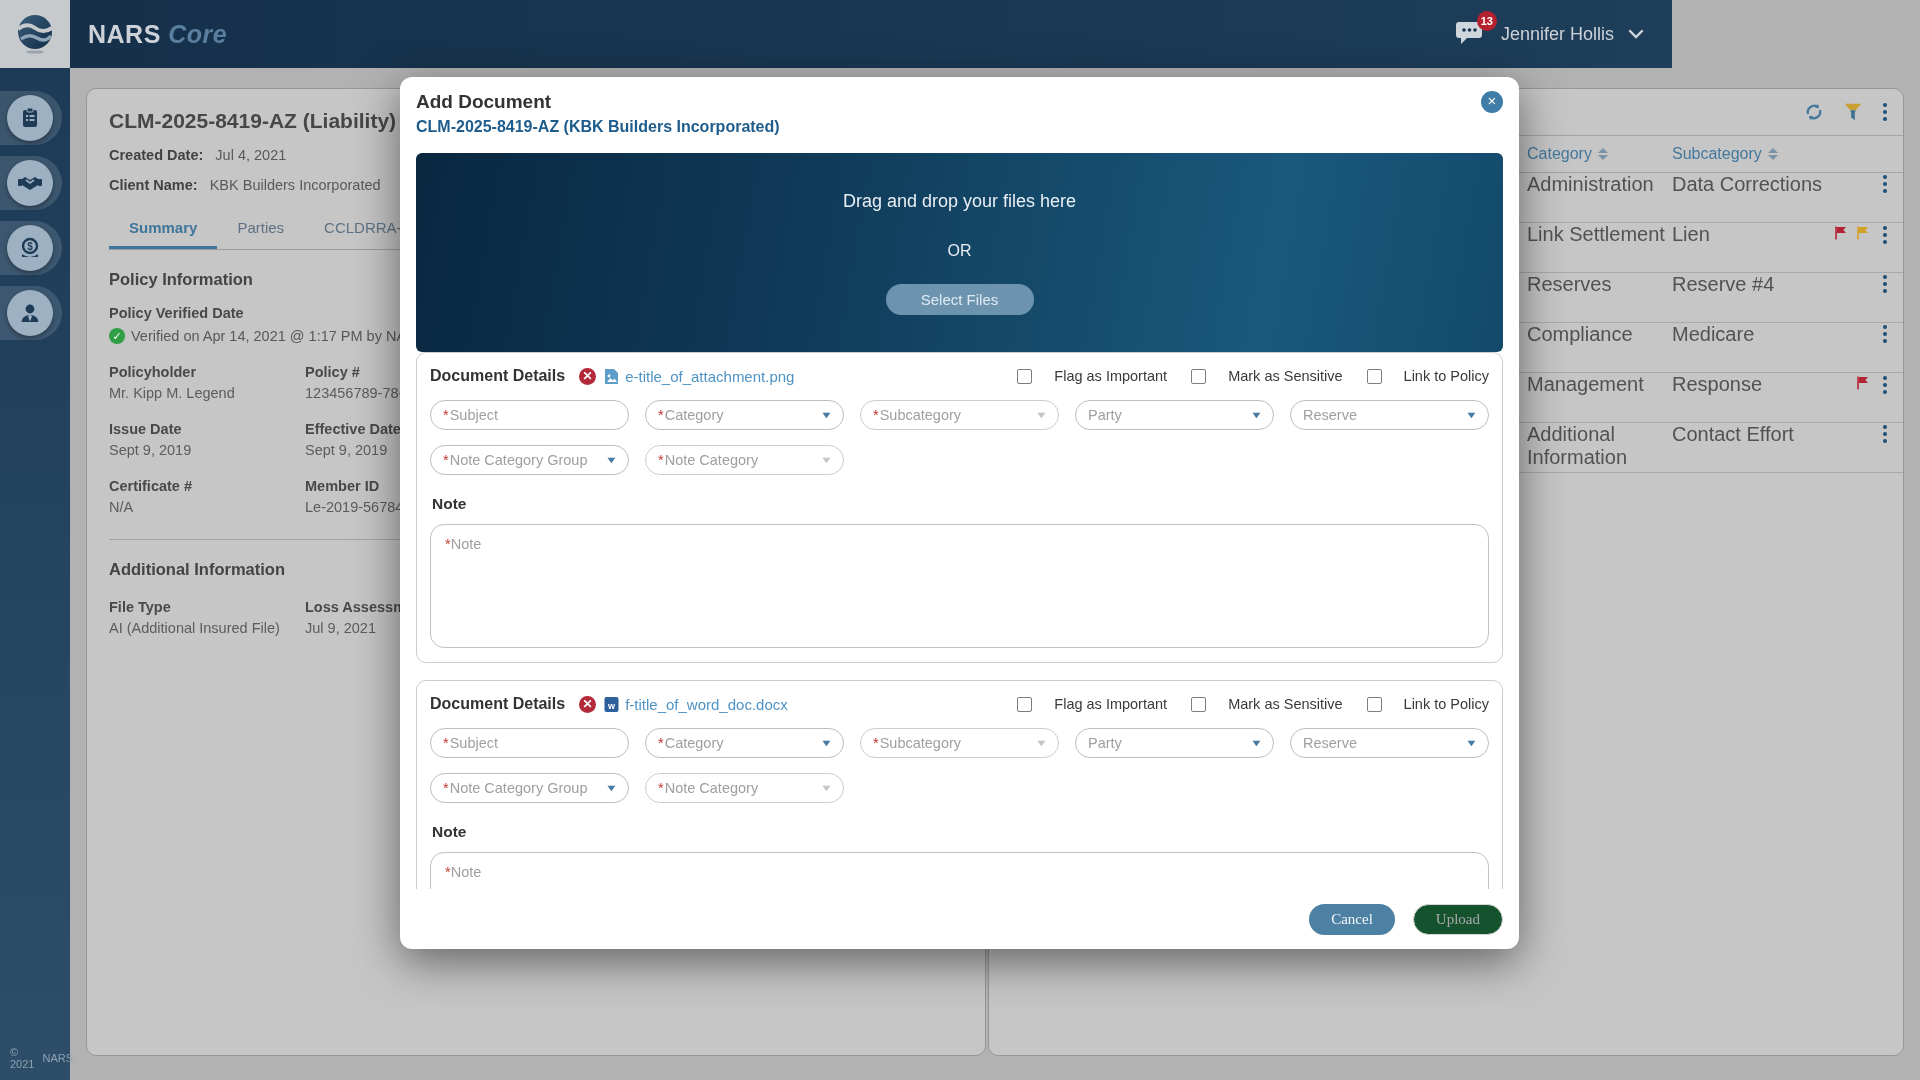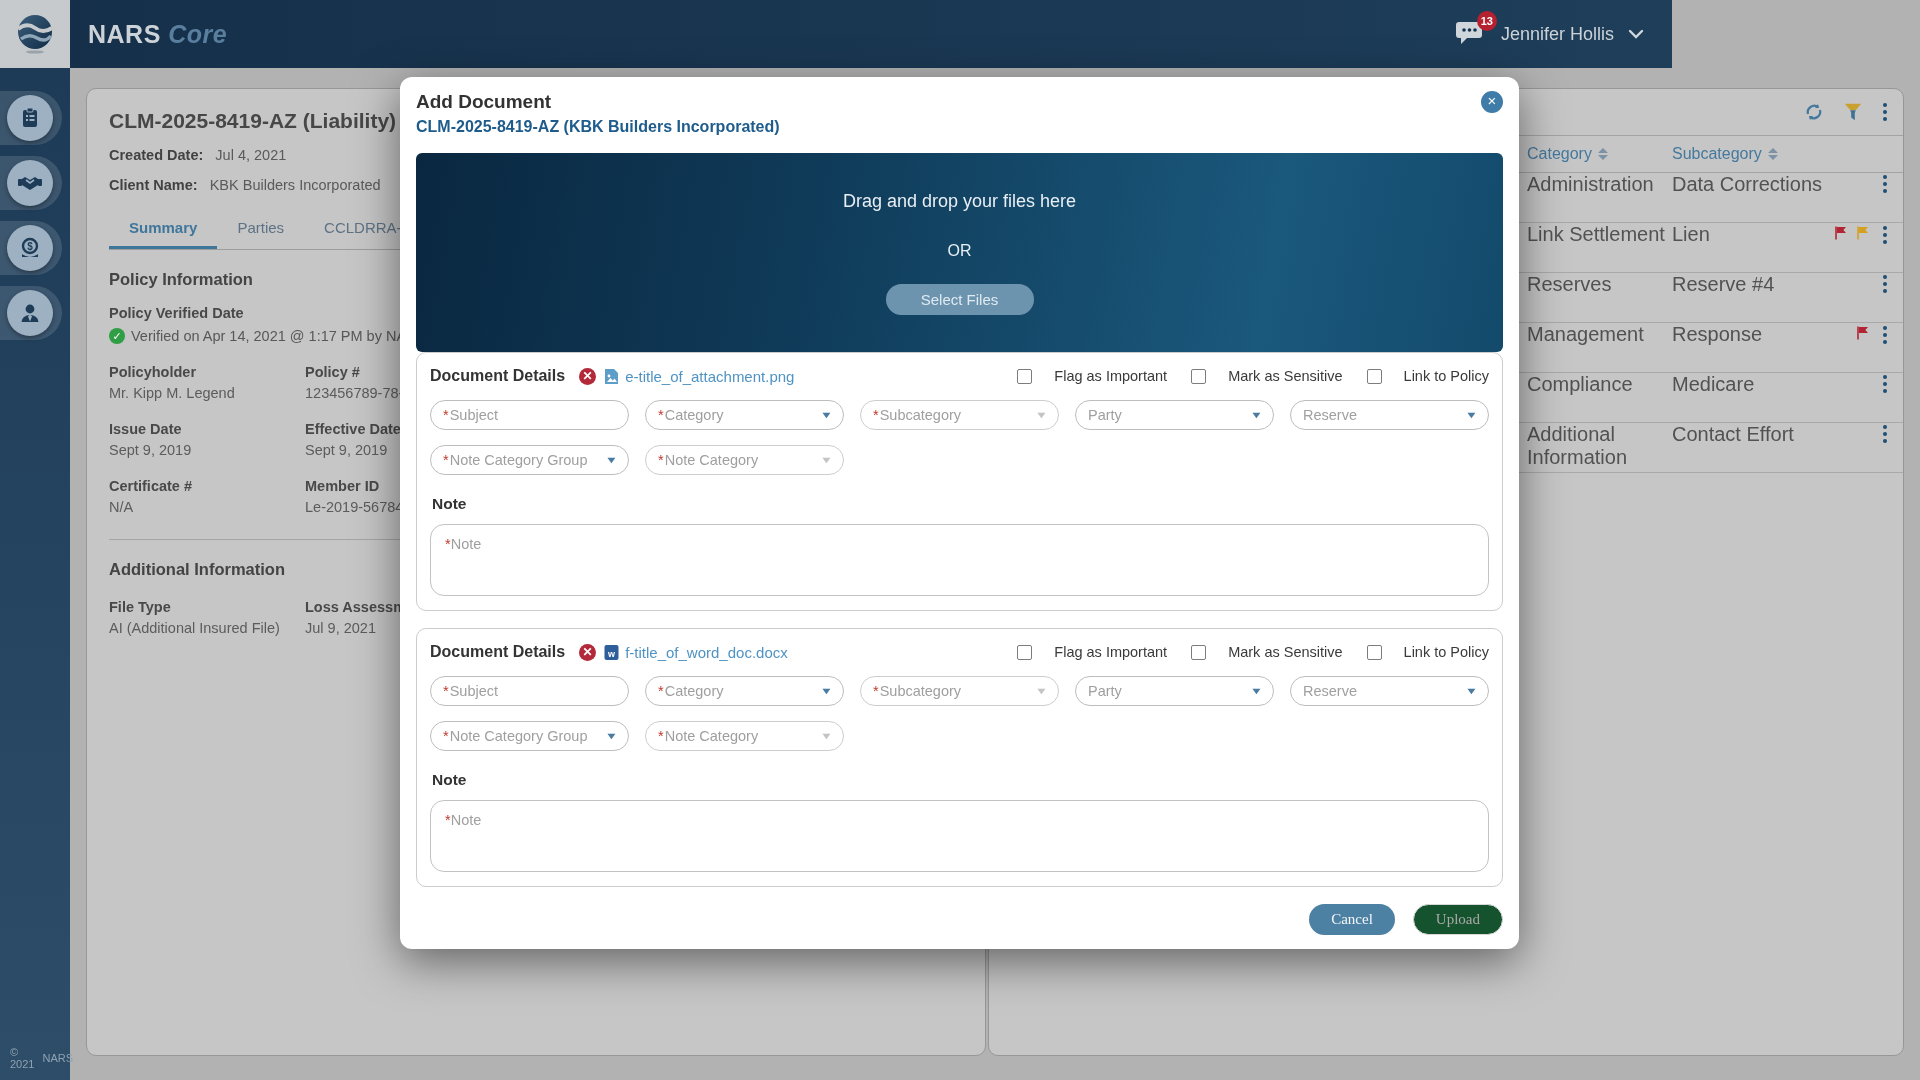--- a/index.html
+++ b/index.html
@@ -101,21 +101,21 @@
   .chk-lbl { font-size:14.5px; color:#3a3a3a; }
   .frow { display:flex; gap:16px; margin-top:15px; }
   .pill { width:calc((100% - 64px)/5); height:30px; border:1.4px solid #bdbdbd; border-radius:16px;
     background:#fff; display:flex; align-items:center; padding:0 12px; cursor:pointer; }
   .pill .ast { color:#c0392b; font-size:14.5px; margin-right:1px; }
   .pill .ph { color:#9f9f9f; font-size:14.5px; white-space:nowrap; overflow:hidden; }
   .pill .caret { margin-left:auto; font-size:9px; color:#4a7ba3; transform:scaleX(1.5); }
   .pill.disabled { border-color:#cdcdcd; cursor:default; }
   .pill.disabled .caret { color:#c4c4c4; }
   .note-label { font-size:15.5px; font-weight:700; color:#333; margin:20px 0 11px 2px; }
-  .note-box { height:72px; border:1.4px solid #c3c3c3; border-radius:14px; padding:10px 14px; cursor:text; }
+  .note-box { height:124px; border:1.4px solid #c3c3c3; border-radius:14px; padding:10px 14px; cursor:text; }
   .note-box .ast { color:#c0392b; font-size:14.5px; }
   .note-box .ph { color:#9f9f9f; font-size:14.5px; }
 
   .modal-footer { margin-top:auto; height:60px; flex:none; display:flex; align-items:center;
     justify-content:flex-end; gap:18px; padding:0 16px; }
   .btn { height:31px; border-radius:16px; font-size:15px; font-family:Liberation Serif, serif; cursor:pointer; padding:0 22px; }
   .btn-cancel { background:#4d81a3; color:#f3f7fa; border:none; }
   .btn-upload { background:#14532d; color:#a9a9a9; border:1px solid #d9d9d9; cursor:default; }
 </style>
 </head>
@@ -352,40 +352,40 @@
       <span class="flags"></span>
       <span class="kebab">
                 <i></i>
                 <i></i>
                 <i></i>
               </span>
     </div>
   </div>
 
   <div class="trow">
+    <div class="td-cat">Compliance</div>
+    <div class="td-sub">Medicare</div>
+    <div class="row-icons">
+      <span class="flags"></span>
+      <span class="kebab">
+                <i></i>
+                <i></i>
+                <i></i>
+              </span>
+    </div>
+  </div>
+
+  <div class="trow">
     <div class="td-cat">Management</div>
     <div class="td-sub">Response</div>
     <div class="row-icons">
       <span class="flags"><svg width="16" height="16" viewBox="0 0 16 16" style="margin-left: 6px;">
                   <path d="M3 1.5 v13" stroke="#b22334" stroke-width="1.6"></path>
                   <path d="M4 2 h9 l-2.6 3 2.6 3 h-9 z" fill="#b22334"></path>
                 </svg></span>
-      <span class="kebab">
-                <i></i>
-                <i></i>
-                <i></i>
-              </span>
-    </div>
-  </div>
-
-  <div class="trow">
-    <div class="td-cat">Compliance</div>
-    <div class="td-sub">Medicare</div>
-    <div class="row-icons">
-      <span class="flags"></span>
       <span class="kebab">
                 <i></i>
                 <i></i>
                 <i></i>
               </span>
     </div>
   </div>
 
   <div class="trow">
     <div class="td-cat">Additional Information</div>

